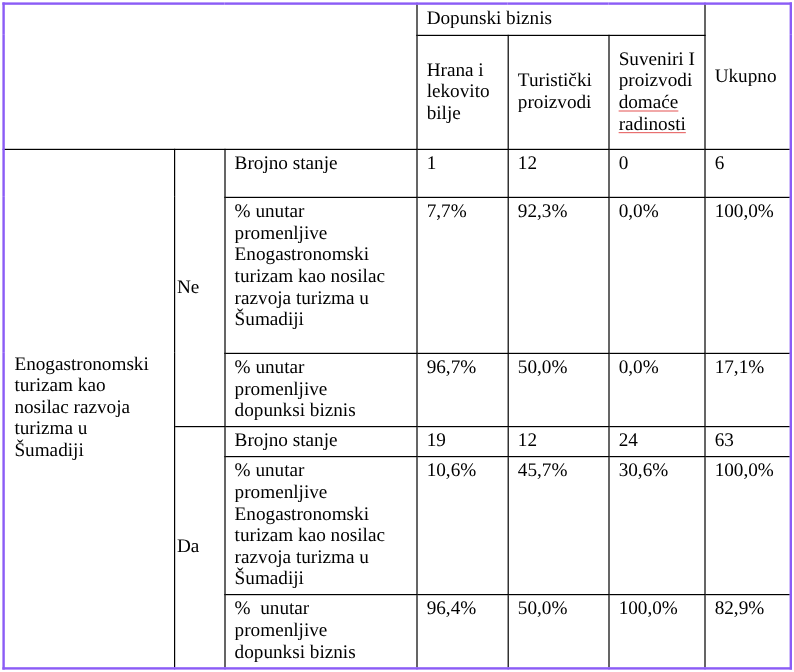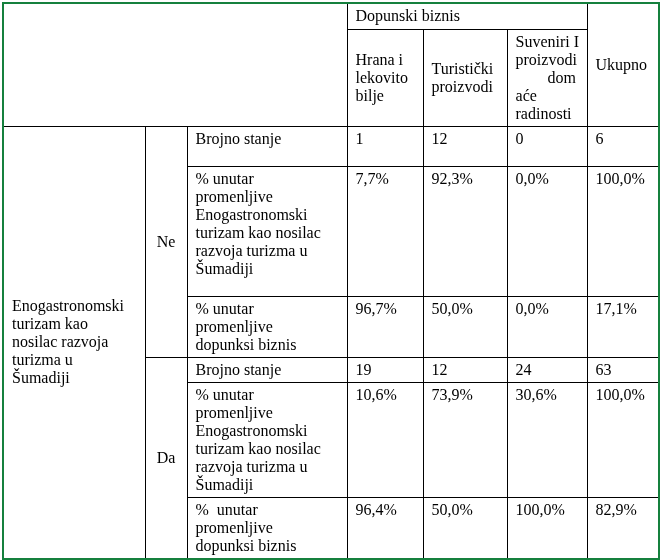--- a/index.html
+++ b/index.html
@@ -7,21 +7,21 @@
     width: 662px; height: 560px;
     background: #ffffff;
     color: #000000;
     font-family: "Liberation Serif", "DejaVu Serif", serif;
   }
   table.crosstab {
     border-collapse: collapse;
     table-layout: fixed;
     margin: 2px;
     width: 656px;
-    border: 2px solid #15803d;
+    border: 2px solid #8b5cf6;
   }
   td {
     border: 1px solid #000;
     font-size: 16px;
     line-height: 18px;
     vertical-align: top;
     padding: 3px 6px 3px 8px;
     overflow: hidden;
     word-wrap: break-word;
   }
@@ -36,32 +36,32 @@
   tr.r3 { height: 56px; }
   tr.r4 { height: 25px; }
   tr.r5 { height: 115px; }
   tr.r6 { height: 52px; }
   td.rowgroup-label {
     vertical-align: middle;
     padding-right: 10px;
   }
   td.side-label {
     vertical-align: middle;
-    text-align: center;
+    text-align: left;
     padding: 0 2px;
   }
   td.stat-label {
     padding-right: 22px;
     white-space: pre-wrap;
   }
   .misspell {
+    text-decoration: underline;
     text-decoration-color: #e87070;
     text-decoration-thickness: 1px;
     text-underline-offset: 2px;
-    margin-left: 32px;
   }
 </style>
 </head>
 <body>
 
 <table class="crosstab">
   <colgroup>
     <col style="width:142px">
     <col style="width:42px">
     <col style="width:160px">
@@ -118,21 +118,21 @@
     <td class="stat-label">Brojno stanje</td>
     <td>19</td>
     <td>12</td>
     <td>24</td>
     <td>63</td>
   </tr>
 
   <tr class="r5">
     <td class="stat-label">% unutar promenljive Enogastronomski turizam kao nosilac razvoja turizma u Šumadiji</td>
     <td>10,6%</td>
-    <td>73,9%</td>
+    <td>45,7%</td>
     <td>30,6%</td>
     <td>100,0%</td>
   </tr>
 
   <tr class="r6">
     <td class="stat-label">%  unutar promenljive dopunksi biznis</td>
     <td>96,4%</td>
     <td>50,0%</td>
     <td>100,0%</td>
     <td>82,9%</td>

